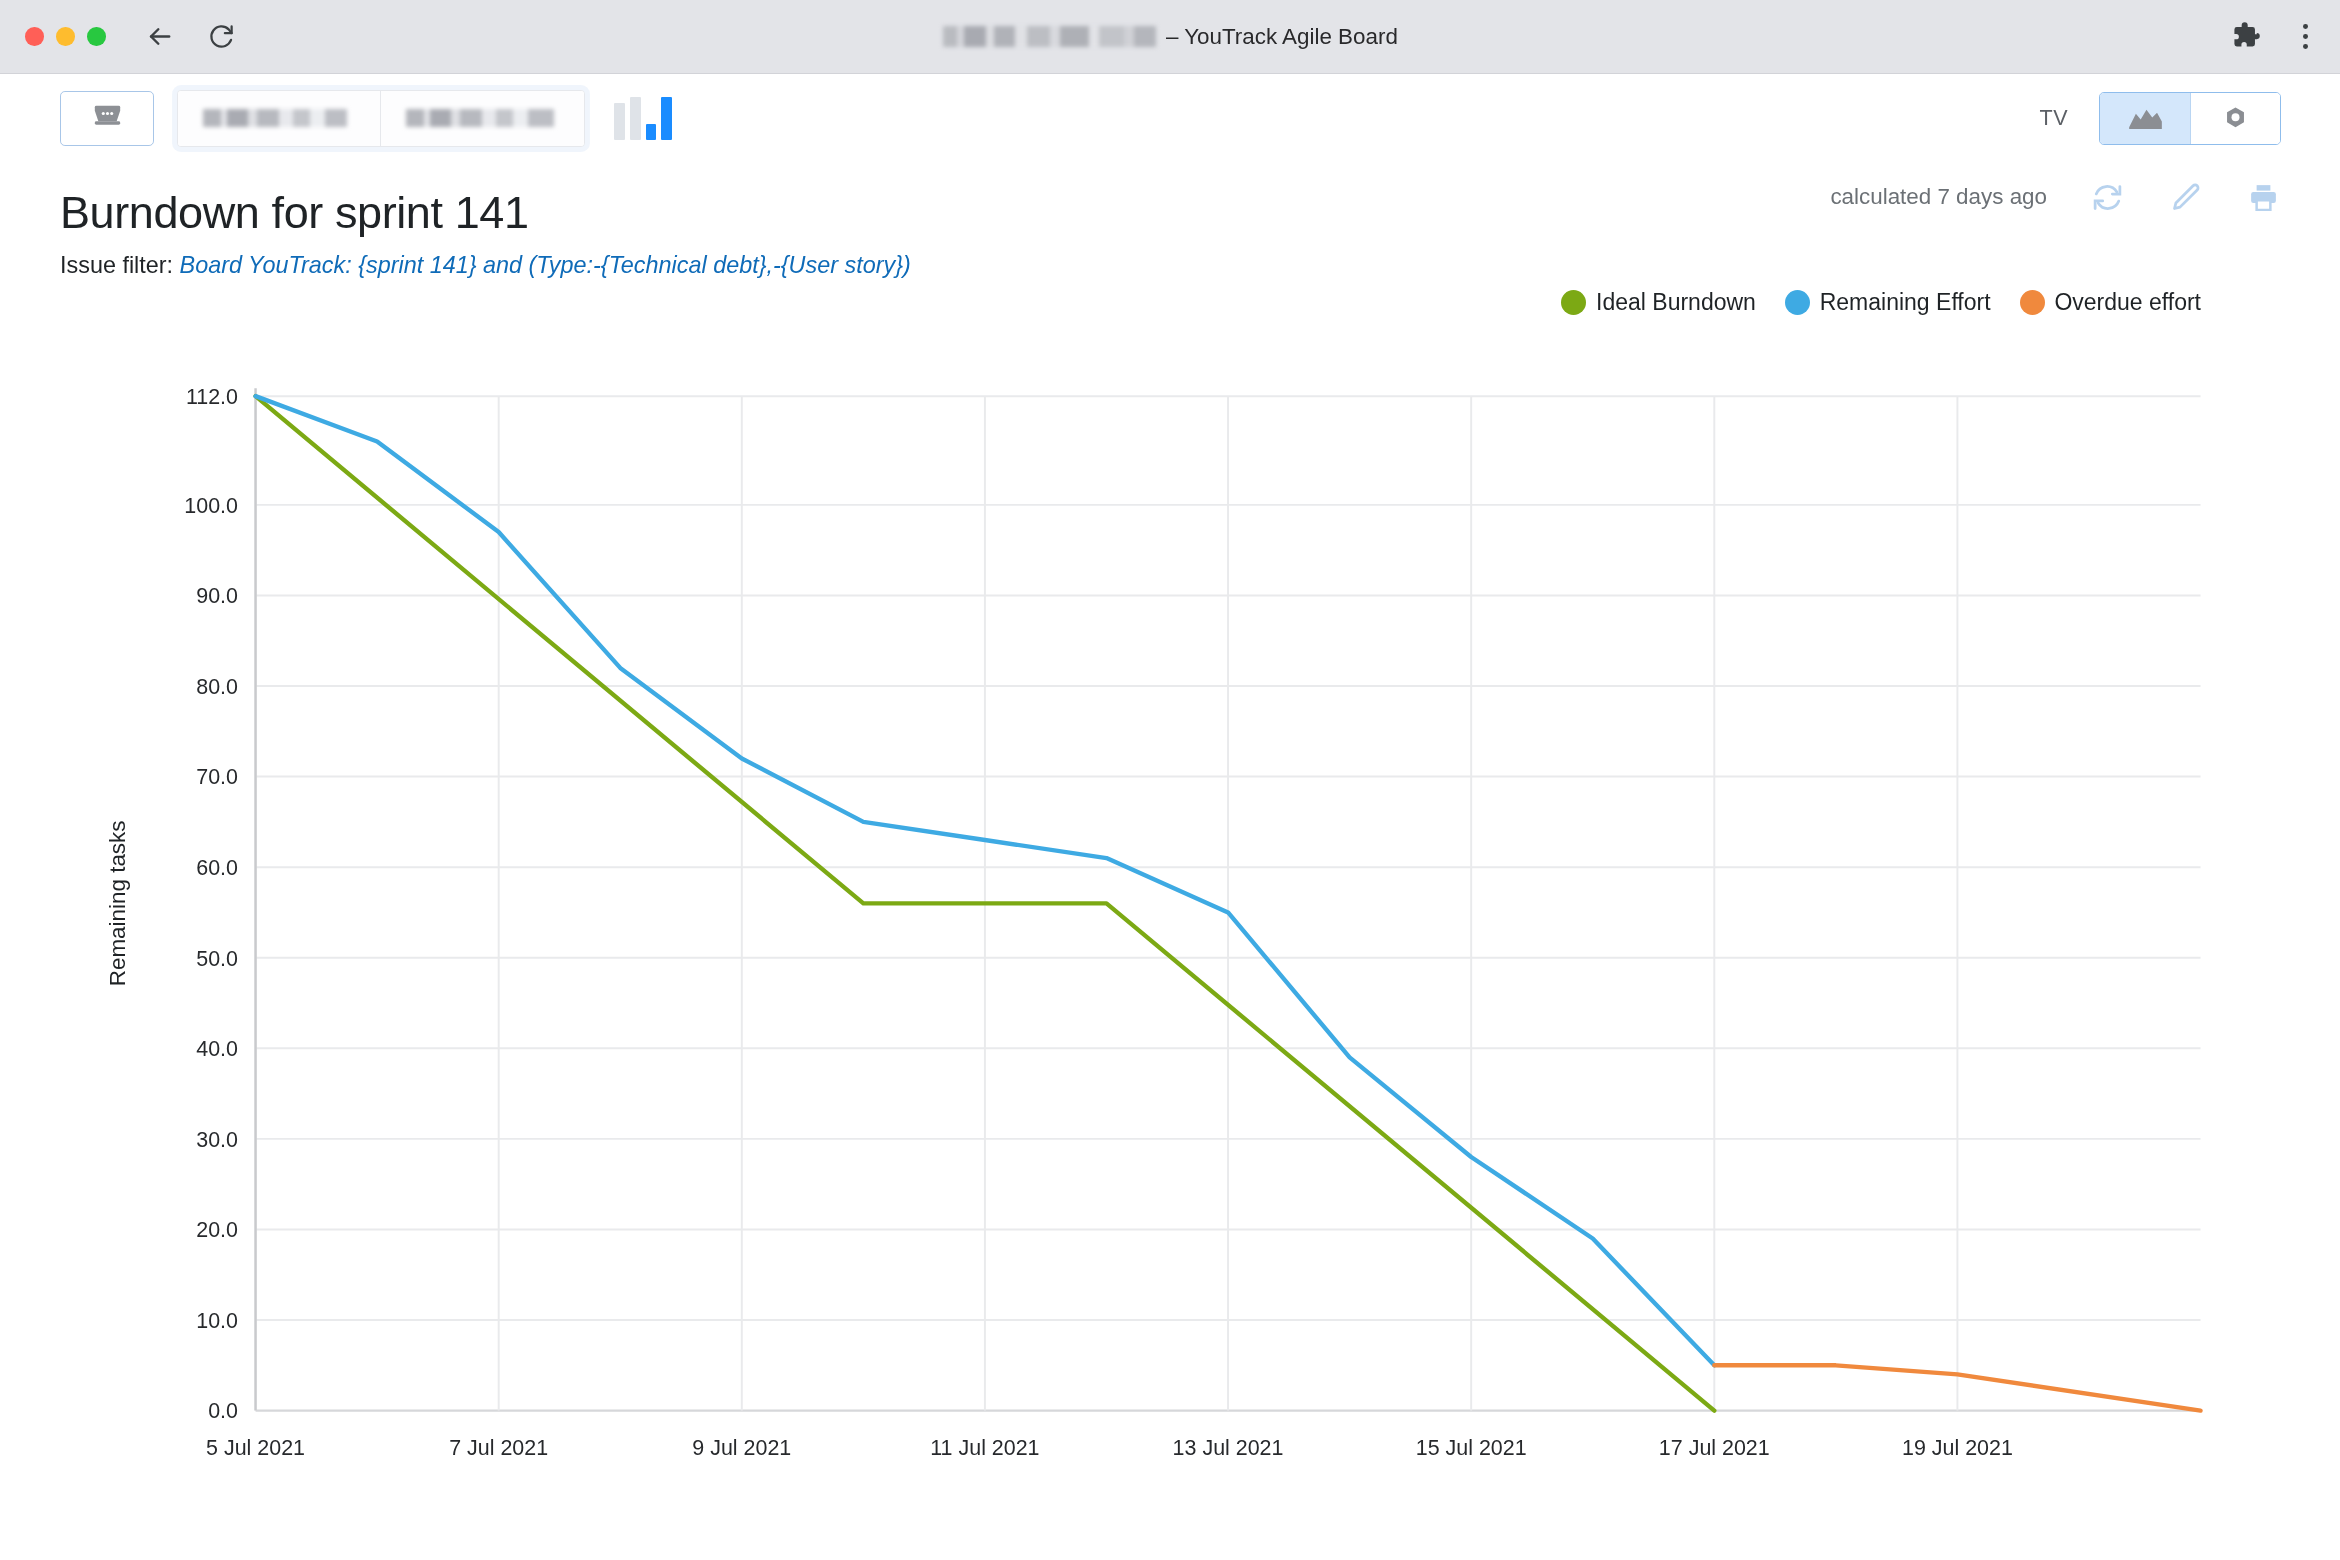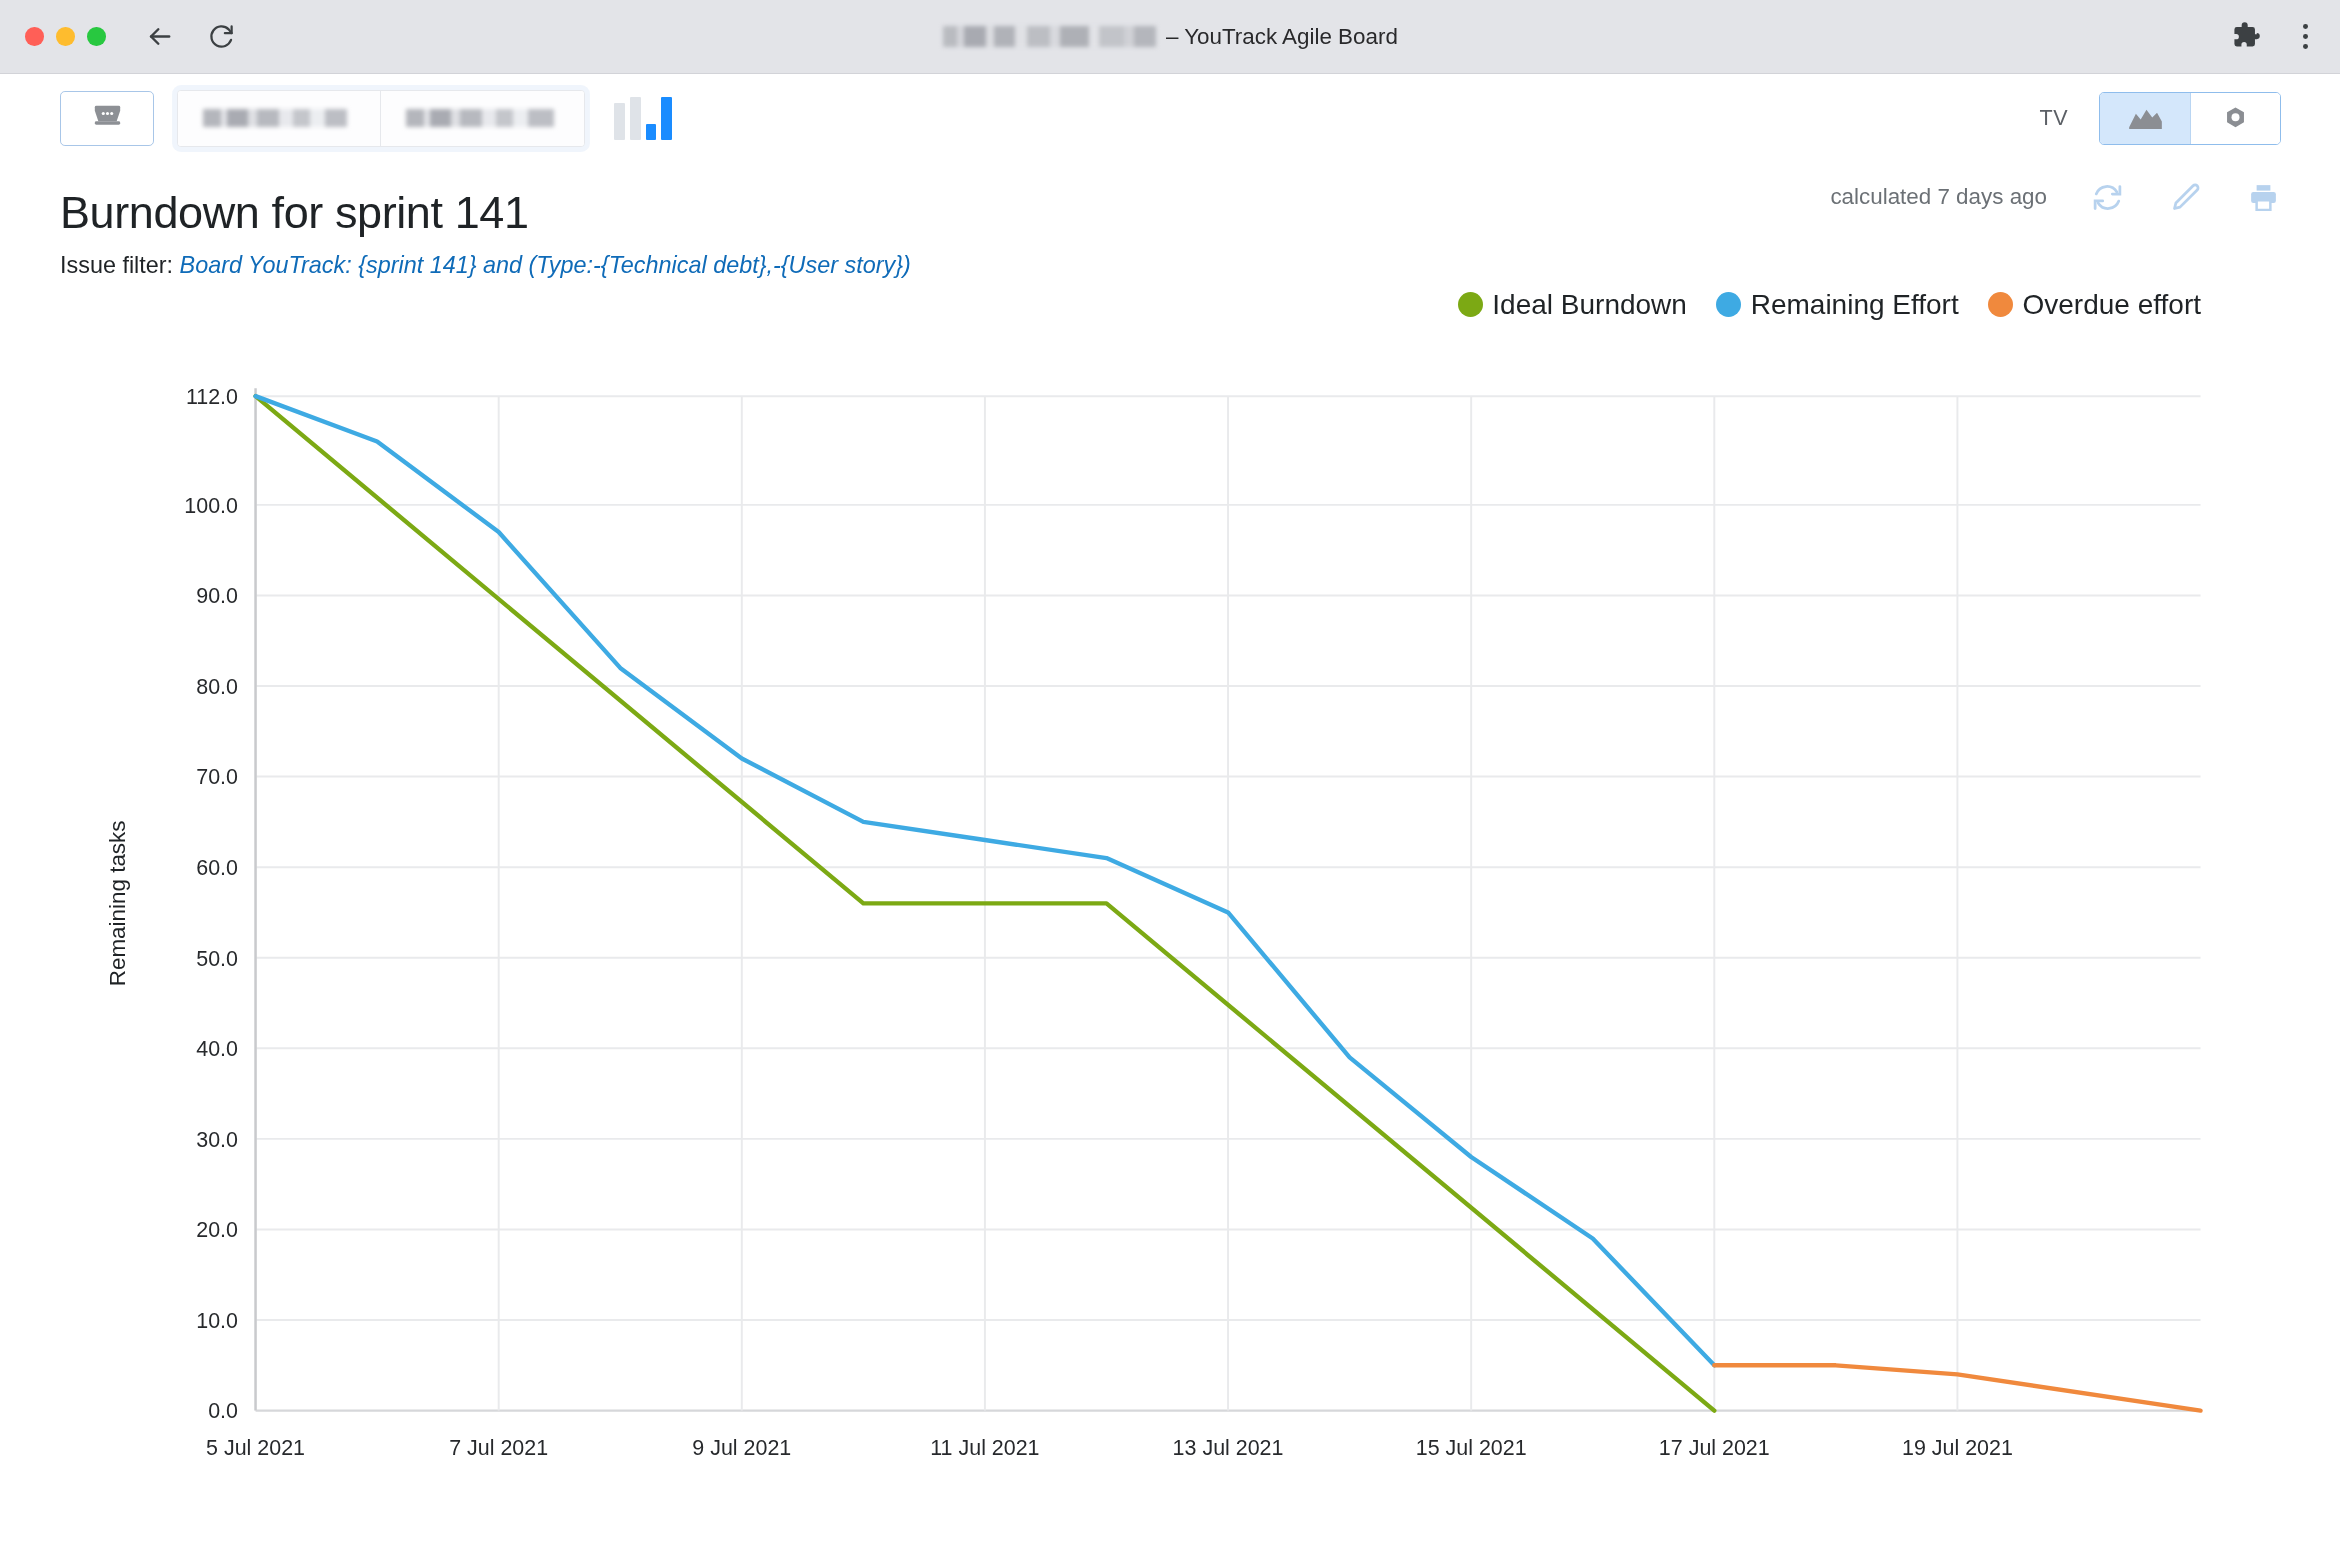--- a/index.html
+++ b/index.html
@@ -155,21 +155,21 @@
   .legend {
     position: absolute;
     right: 140px;
     top: 9.8px;
     display: flex;
     gap: 29px;
     align-items: center;
   }
   .legend-item { display: flex; align-items: center; gap: 9.8px; }
   .legend-dot { width: 25px; height: 25px; border-radius: 50%; display: block; }
-  .legend-text { font-size: 28px; color: #1f2326; }
+  .legend-text { font-size: 23px; color: #1f2326; }
   .axis-label { font-size: 23px; fill: #1f2326; }
   .tick-text { font-size: 22px; fill: #27292c; font-family: "Liberation Sans", sans-serif; }
 </style>
 </head>
 <body>
 
 <div class="browser-chrome">
   <div class="traffic-lights">
     <span class="tl red"></span>
     <span class="tl yellow"></span>

